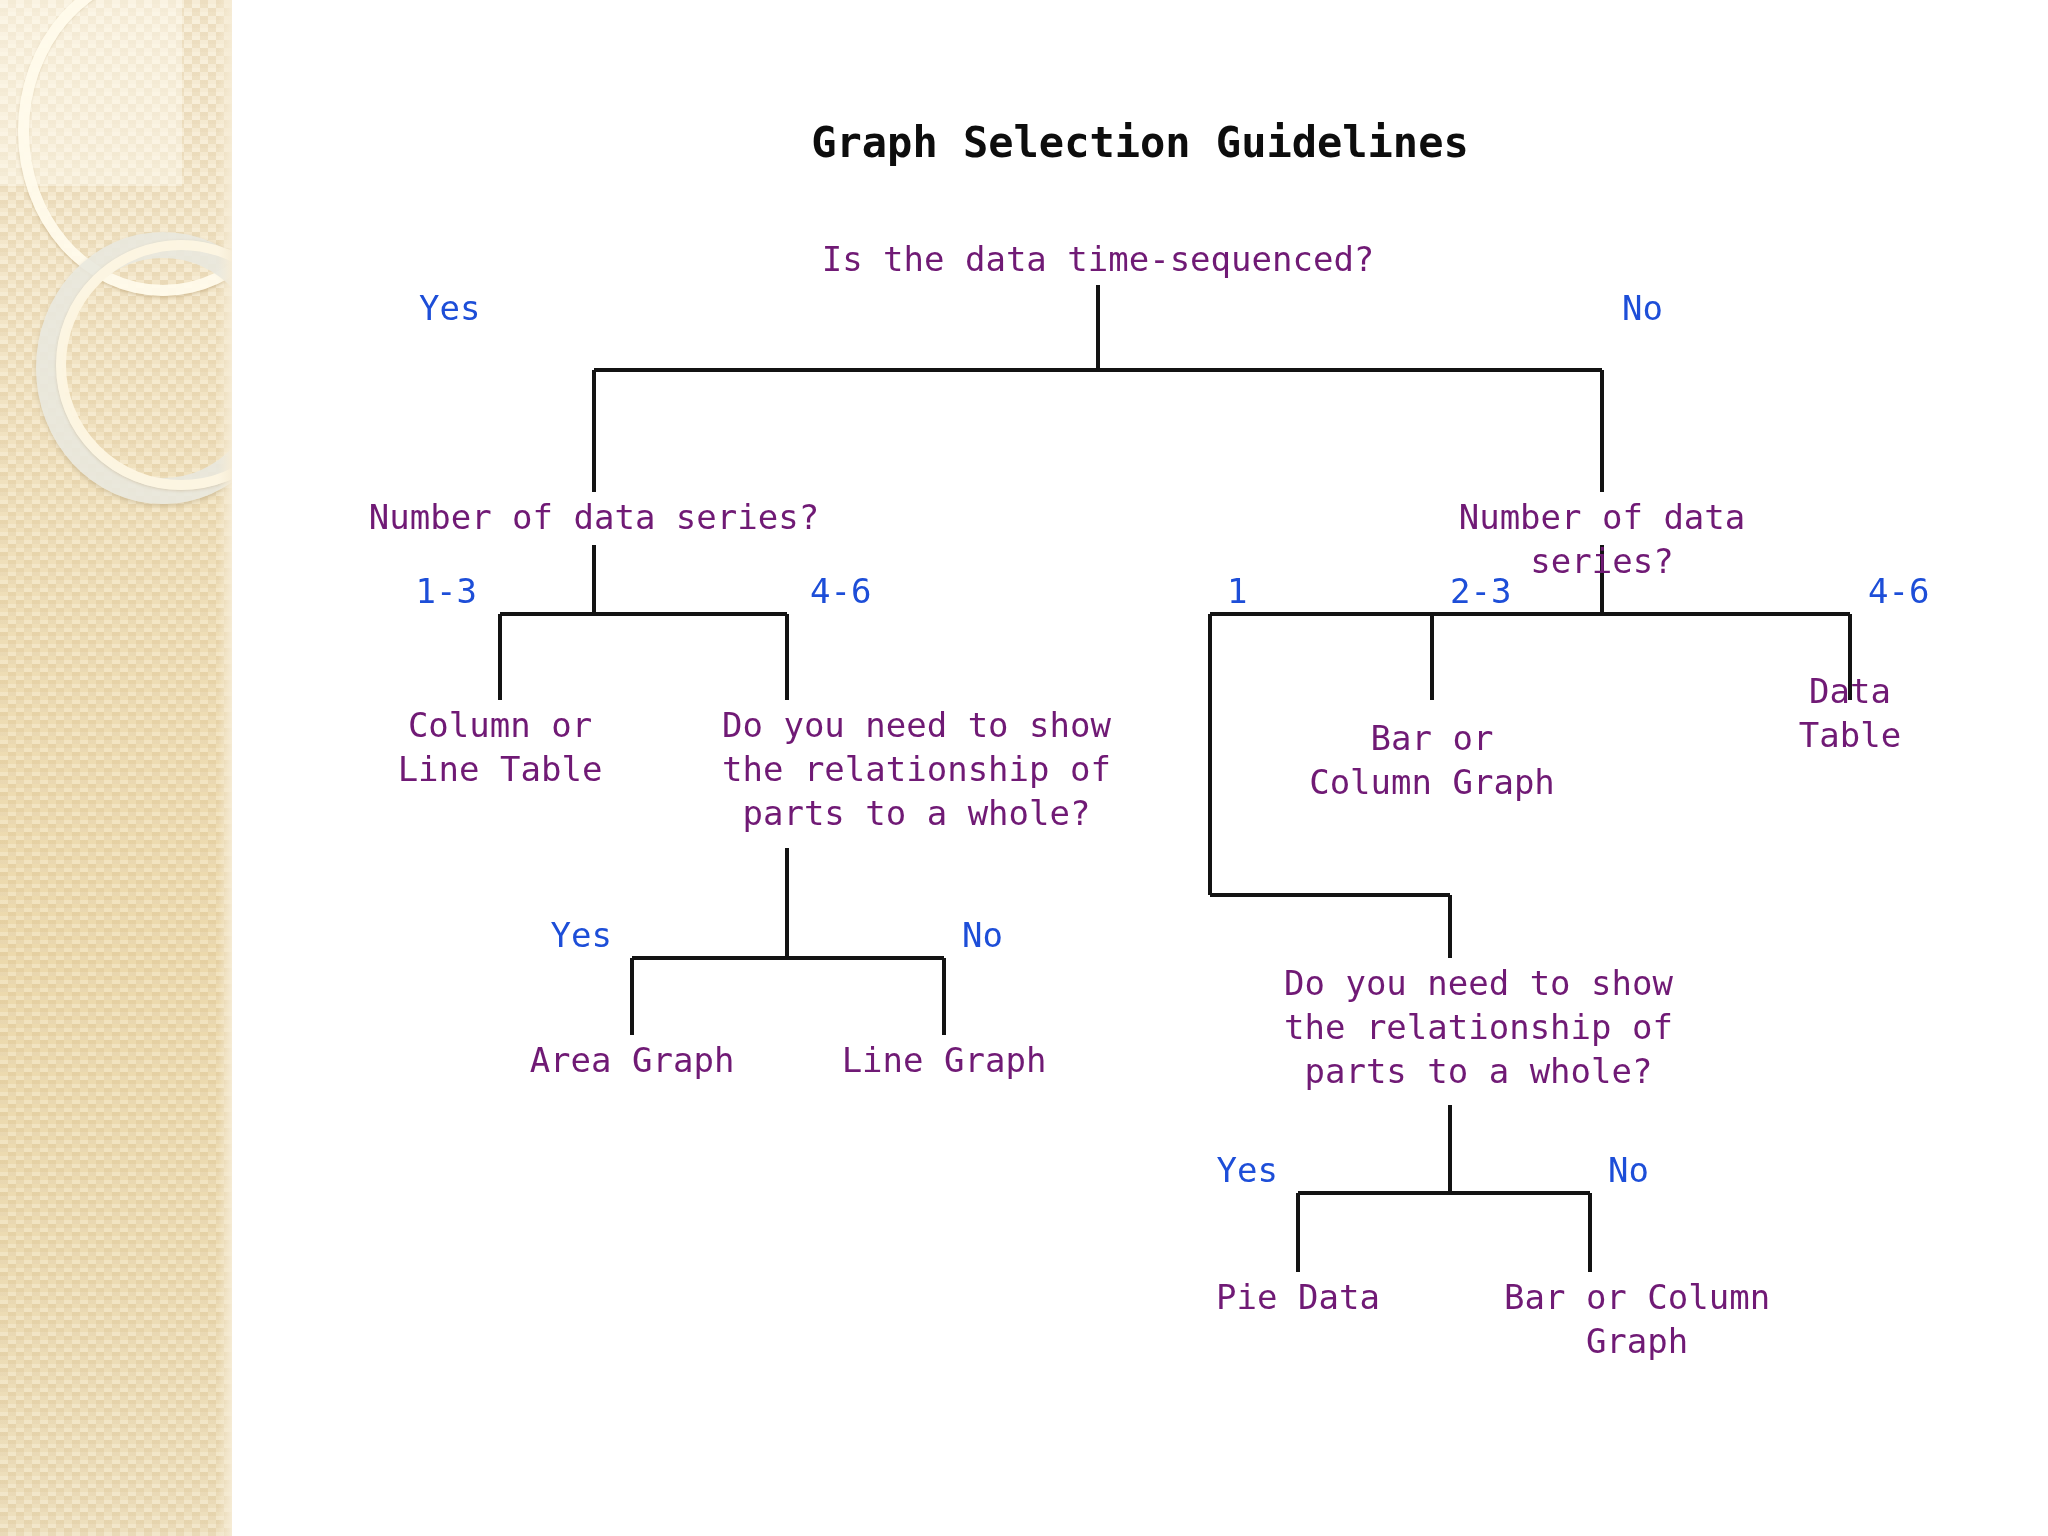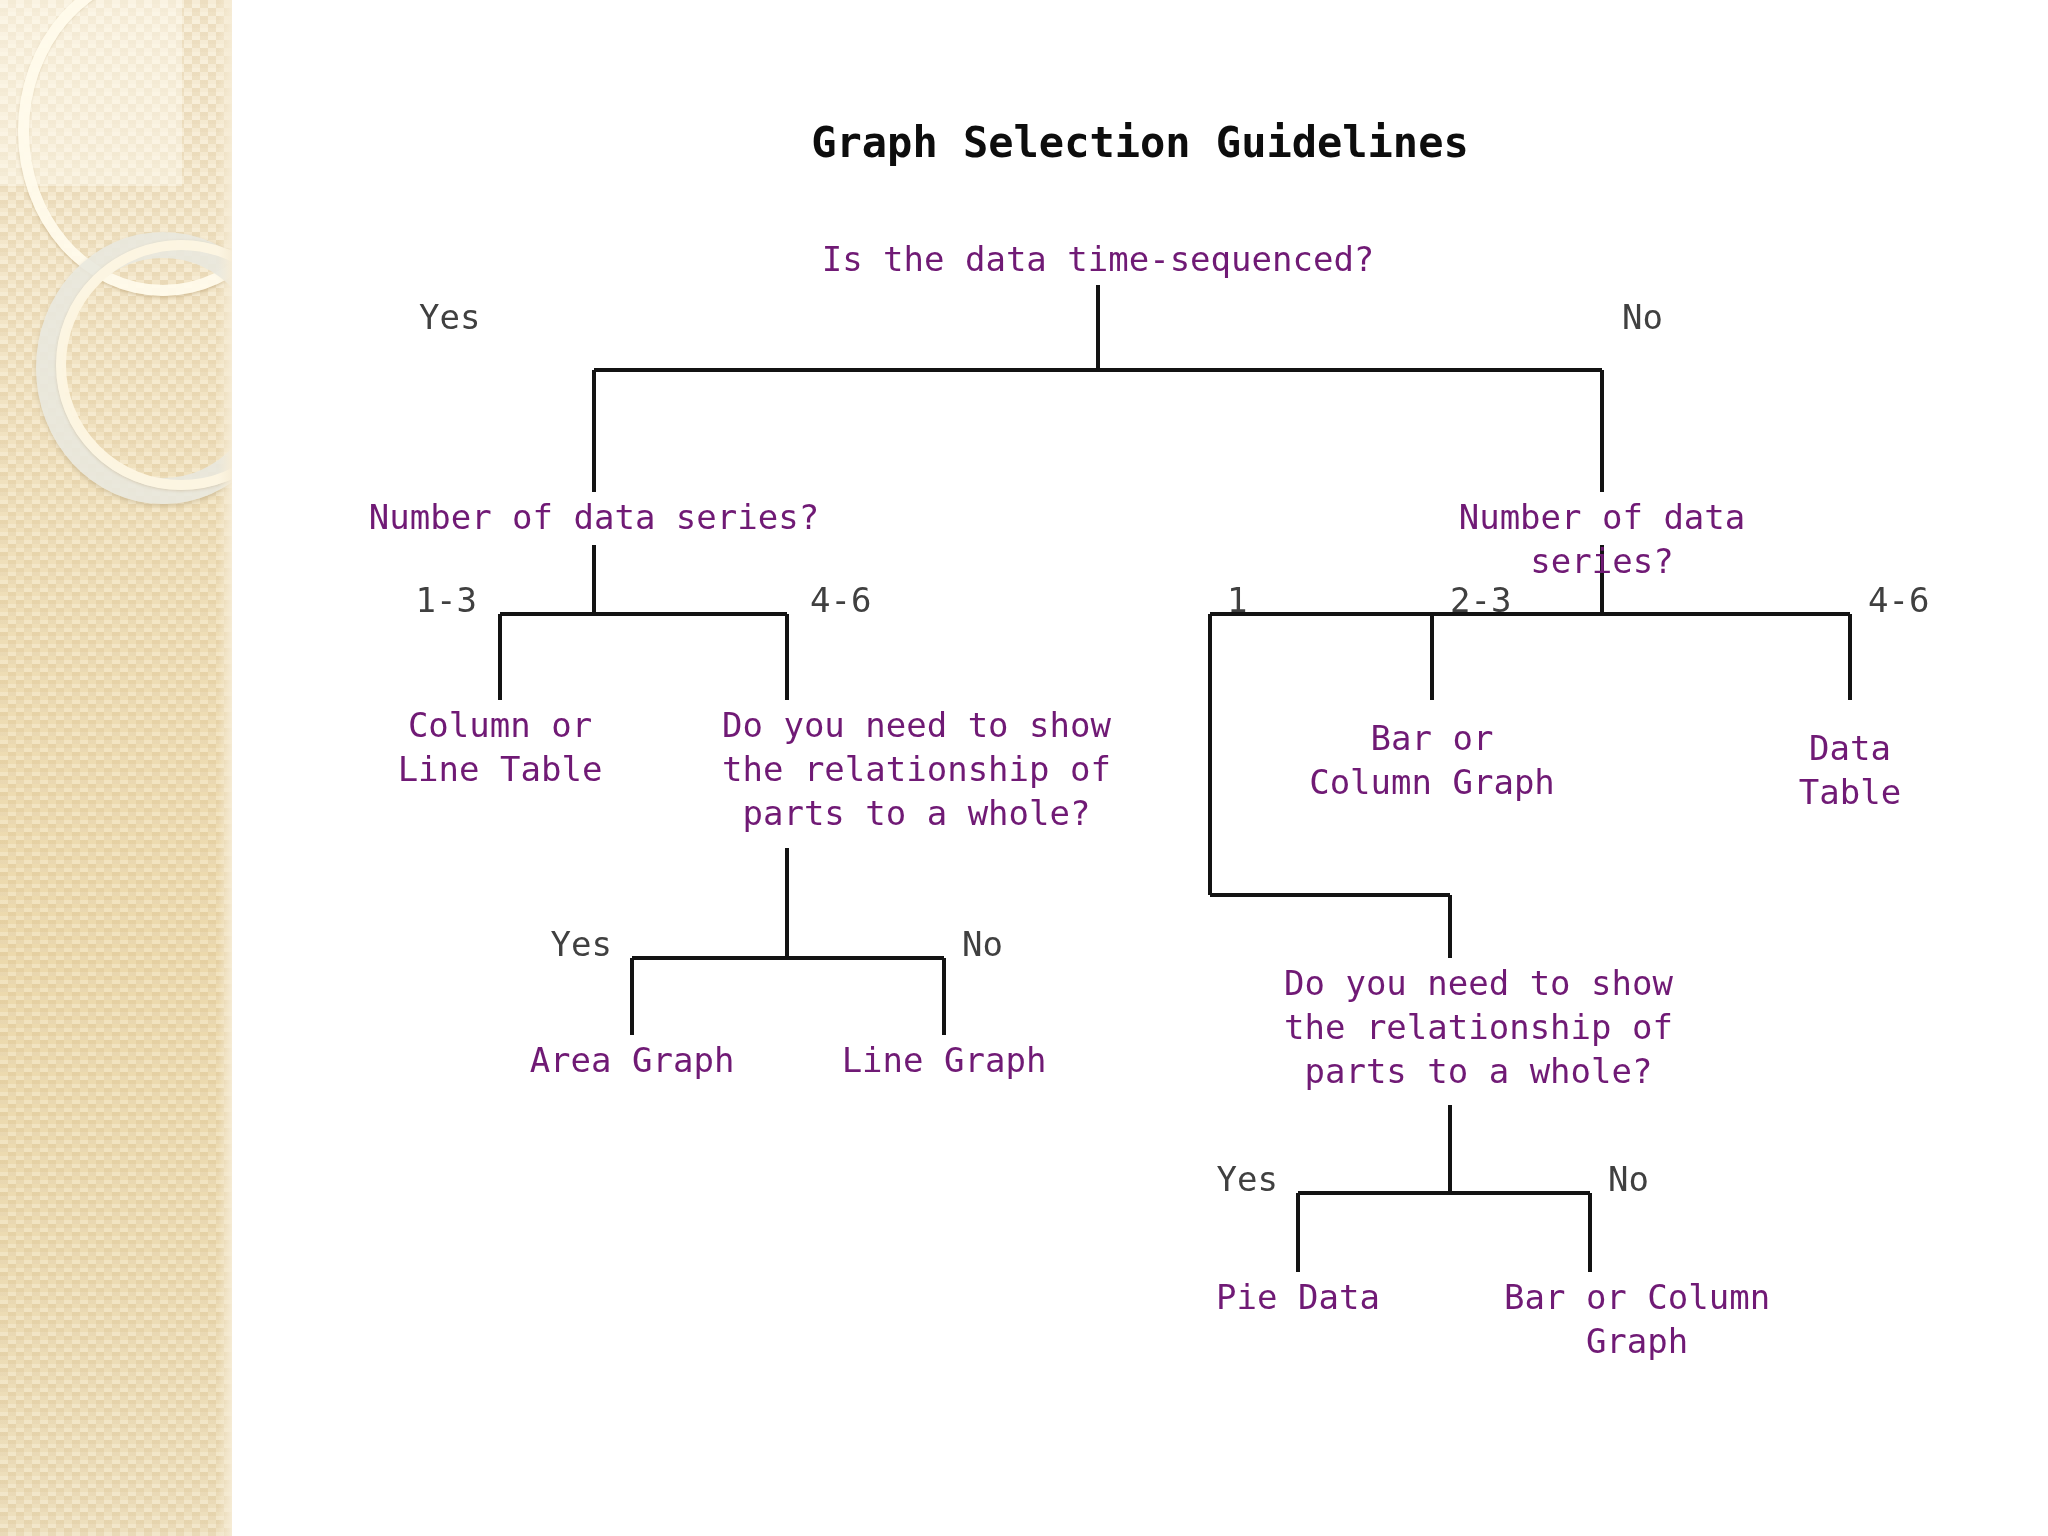--- a/index.html
+++ b/index.html
@@ -113,23 +113,22 @@
     white-space:pre-line;
   }
   .node.c { text-align:center; transform:translateX(-50%); }
   .node.l { text-align:center; }
 
   .edge-label {
     position:absolute;
     font-family:"DejaVu Sans Mono", monospace;
     font-size:34px;
     line-height:40px;
-    color:#404040;
+    color:#1d4ed8;
     white-space:nowrap;
-    margin-top:9px;
   }
   .edge-label.l { text-align:left; }
   .edge-label.r { text-align:right; transform:translateX(-100%); }
 </style>
 </head>
 <body>
 
 <div id="slide">
 
   <div id="sidebar">
@@ -224,21 +223,21 @@
 
     <div class="edge-label l" style="left:995px; top:571px;">1</div>
 
     <div class="edge-label l" style="left:1218px; top:571px;">2-3</div>
 
     <div class="edge-label l" style="left:1636px; top:571px;">4-6</div>
 
     <div class="node c" style="left:1200px; top:703px;margin-top:13px;">Bar or
 Column Graph</div>
 
-    <div class="node c" style="left:1618px; top:726px;">Data Table</div>
+    <div class="node c" style="left:1618px; top:669px;">Data Table</div>
 
     <div class="node l" style="left:1052px; top:961px;">Do you need to show
 the relationship of
 parts to a whole?</div>
 
     <div class="edge-label r" style="left:1046px; top:1150px;">Yes</div>
 
     <div class="edge-label l" style="left:1376px; top:1150px;">No</div>
 
     <div class="node c" style="left:1066px; top:1275px;">Pie Data</div>

